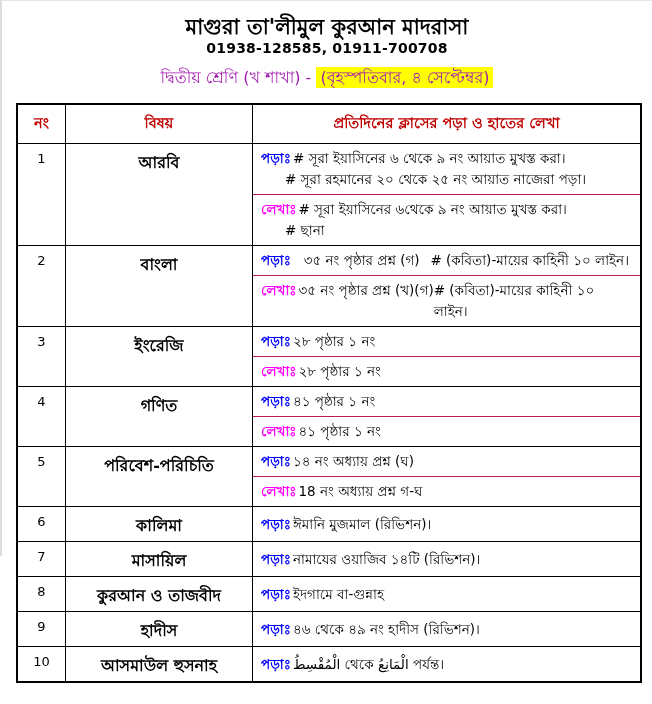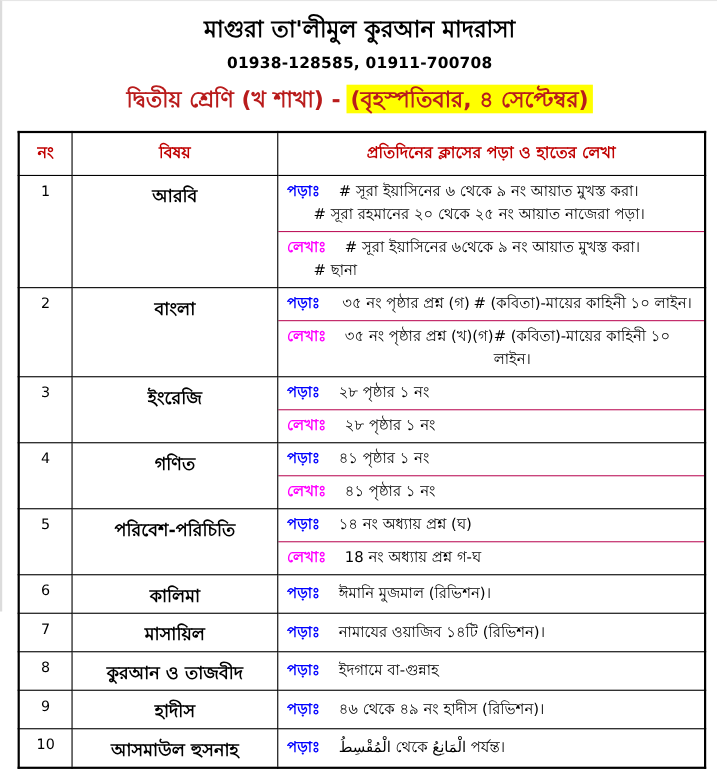--- a/index.html
+++ b/index.html
@@ -11,22 +11,22 @@
   .sheet {
     position:relative; width:652px; height:556px; box-sizing:border-box;
     background:#fff;
     border-left:2px solid #dcdcdc;
     border-top:1px solid #e6e6e6;
     padding-top:10px;
   }
   .doc-header { text-align:center; }
   .doc-title   { font-size:21px; font-weight:bold; line-height:1.2; margin-top:4px; }
   .doc-address { font-size:13px; font-weight:bold; margin-top:13px; }
-  .doc-phones  { font-size:14px; font-weight:bold; margin-top:10px; letter-spacing:0.2px; }
-  .class-line  { font-size:20px; font-weight:bold; color:#b91c1c; margin-top:9px; }
+  .doc-phones  { font-size:14px; font-weight:bold; letter-spacing:0.2px; }
+  .class-line  { font-size:16px; font-weight:normal; color:#a21caf; margin-top:9px; }
   .class-highlight { background:#ffff00; padding:1px 4px; margin-left:5px; }
 
   table.lesson-table {
     border-collapse:collapse;
     margin:11px 0 0 14px;
     width:626px;
     table-layout:fixed;
     border:2px solid #000;
   }
   .lesson-table th, .lesson-table td { border:1px solid #000; }
@@ -37,21 +37,21 @@
   th.col-subject { width:180px; }
   td.num {
     text-align:center; font-size:13px; vertical-align:top; padding-top:7px;
   }
   td.subject {
     text-align:center; font-weight:bold; font-size:16px; vertical-align:top; padding-top:6px;
   }
   td.details { padding:0; font-size:13.5px; }
   .section { padding:4px 8px; line-height:21px; }
   .section + .section { border-top:1px solid #be185d; }
-  .label { font-weight:bold; margin-right:17px;text-align:right; }
+  .label { font-weight:bold; margin-right:2px;text-align:right; }
   .label.pora  { color:#0000ff; }
   .label.lekha { color:#ff00ff; }
   .line.has-right { display:flex; justify-content:space-between; padding-right:3px; }
   .line.has-right .line-text { white-space:nowrap; }
   .line.indent { padding-left:24px; }
 </style>
 </head>
 <body>
 
 <div class="sheet">

